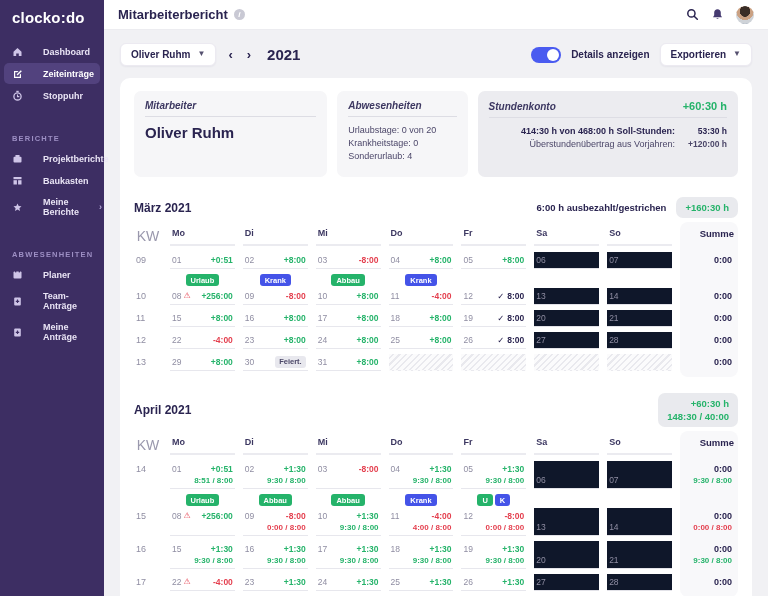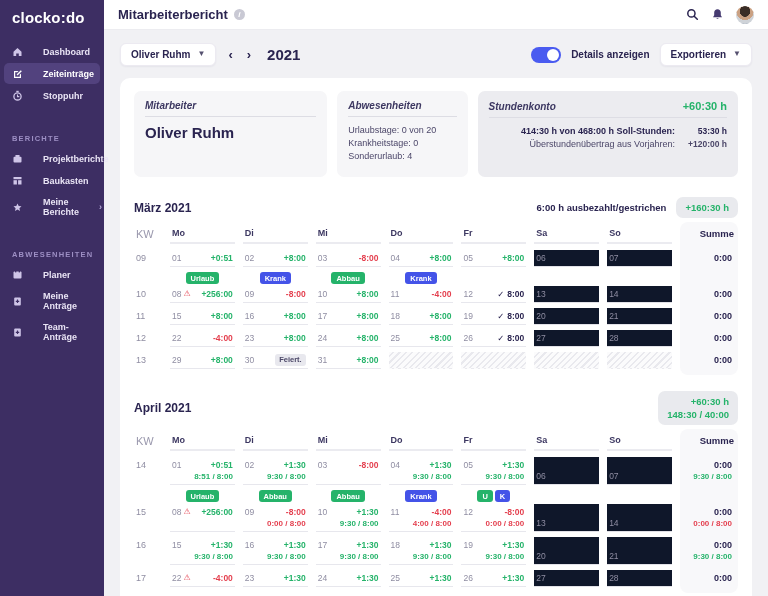--- a/index.html
+++ b/index.html
@@ -71,21 +71,21 @@
   .m-title { font-size:12px; font-weight:bold; color:#2a2450; }
   .m-right { display:flex; align-items:center; gap:10px; }
   .m-note { font-size:9.5px; font-weight:bold; color:#2a2450; }
   .m-badge { background:#e9eaee; border-radius:7px; padding:4px 9px; text-align:right; }
   .m-badge div { font-size:9.5px; font-weight:bold; color:#25b36a; line-height:13px; }
 
   .mtable { position:relative; }
   .summe-bg { position:absolute; top:-4px; right:0; width:58px; bottom:-4px; background:#f8f8fa; border-radius:8px; }
   .trow, .hrow { position:relative; display:grid; grid-template-columns:28px repeat(7, 1fr) 58px; column-gap:8px; }
   .hrow { margin-bottom:3px; }
-  .h-kw { font-size:11px; color:#9a98ad; padding:2px; }
+  .h-kw { font-size:14px; color:#9a98ad; padding:2px;text-align:center; }
   .h-day { font-size:9px; font-weight:bold; color:#3c3761; padding:2px 2px 4px; border-bottom:2px solid #ebebf0; }
   .h-sum { font-size:9.5px; font-weight:bold; color:#2a2450; text-align:right; padding:2px 4px; }
 
   .trow { padding:3px 0 2px; }
   .cell { display:flex; flex-direction:column; justify-content:flex-end; min-width:0; }
   .brow { display:flex; gap:2px; justify-content:center; margin-bottom:2px; }
   .badge { font-size:7.5px; font-weight:bold; color:#fff; border-radius:3px; padding:1.5px 5px; line-height:9px; white-space:nowrap; }
   .badge.green { background:#25b36a; } .badge.blue { background:#4453e8; }
   .cbody { display:flex; flex-direction:column; border-bottom:1px solid #e7e7ed; padding:1px 2px 2px; }
   .cell.kw .cbody, .cell.sum .cbody { border-bottom-color:transparent; }
@@ -180,30 +180,30 @@
           </span>
           <span>Planer</span>
         </div>
         <div class="nav-item">
           <span class="icn">
             <svg viewBox="0 0 11 11" fill="currentColor" style="color:#cfc5e8">
               <rect x="2.2" y="1.6" width="6.6" height="8" rx="1"></rect>
               <path d="M5.5 3.6v3.4M3.8 5.3h3.4" stroke="#3d2e63" stroke-width="1.2"></path>
             </svg>
           </span>
-          <span>Meine Anträge</span>
+          <span>Team-Anträge</span>
         </div>
         <div class="nav-item">
           <span class="icn">
             <svg viewBox="0 0 11 11" fill="currentColor" style="color:#cfc5e8">
               <rect x="2.2" y="1.6" width="6.6" height="8" rx="1"></rect>
               <path d="M5.5 3.6v3.4M3.8 5.3h3.4" stroke="#3d2e63" stroke-width="1.2"></path>
             </svg>
           </span>
-          <span>Team-Anträge</span>
+          <span>Meine Anträge</span>
         </div>
       </nav>
   </aside>
 
   <header class="topbar">
     <div class="tb-title">
       <h1>Mitarbeiterbericht</h1>
       <span class="info-dot">i</span>
     </div>
     <div class="tb-icons">

